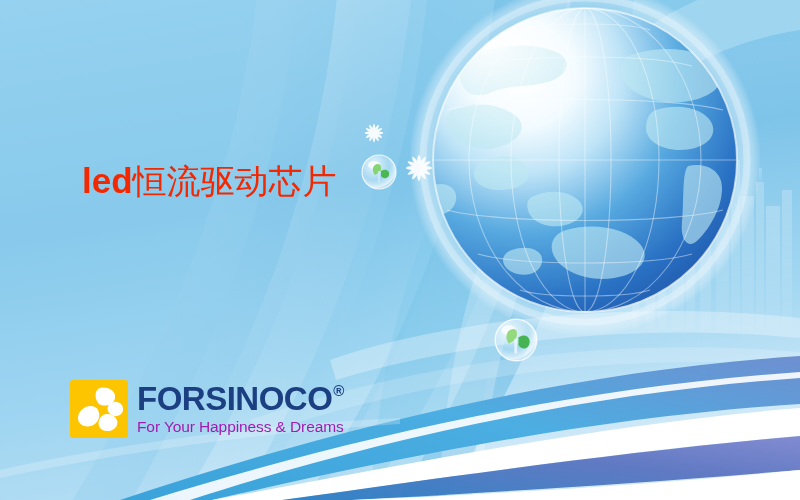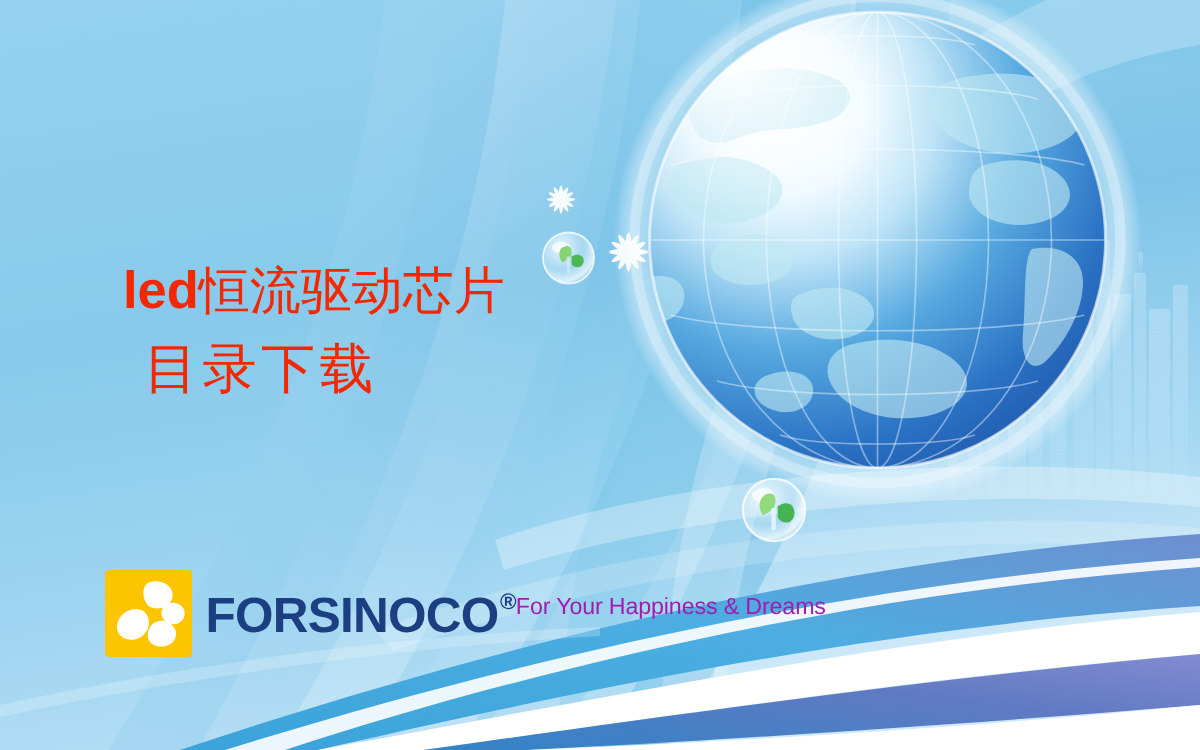--- a/index.html
+++ b/index.html
@@ -20,21 +20,21 @@
     left: 0; top: 0;
     width: 800px;
     height: 500px;
     display: block;
   }
 
   
   .headline {
     position: absolute;
     left: 82px;
-    top: 176px;
+    top: 163px;
     z-index: 30;
     line-height: 1.0;
     white-space: nowrap;
     pointer-events: none;
   }
   .headline-line1 {
     font-family: "DejaVu Sans", "Liberation Sans", sans-serif;
     font-size: 34px;
     font-weight: 400;
     color: #f42800;
@@ -69,21 +69,21 @@
     width: 58px;
     height: 58px;
     background: #fdc400;
     border-radius: 3px;
     position: relative;
     flex: 0 0 auto;
   }
   .logo-mark svg { display: block; }
   .logo-text {
     display: flex;
-    flex-direction: row;
+    flex-direction: column;
     justify-content: center;
   }
   .logo-wordmark {
     font-family: "Liberation Sans", sans-serif;
     font-weight: 700;
     font-size: 33px;
     line-height: 1.0;
     color: #1c3f82;
     letter-spacing: -0.5px;
     display: flex;
@@ -313,21 +313,20 @@
           <rect x="-1.4" y="-1" width="2.4" height="12" fill="#eaf7ff" opacity="0.85"></rect>
         </g>
       </g>
 
       <path d="M 0 470 C 120 444 260 424 400 418 L 400 424 C 262 432 122 452 0 478 Z" fill="#ffffff" opacity="0.22"></path>
     </g>
   </svg>
 
   <div class="headline">
     <div class="headline-line1"><span class="latin">led</span><span>恒流驱动芯片</span></div>
-    <div class="headline-line2">目录下载</div>
   </div>
 
   <div class="logo">
     <div class="logo-mark">
       <svg width="58" height="58" viewBox="0 0 58 58" aria-hidden="true">
         <g fill="#ffffff">
           <path d="M30 8 C38 6 46 11 45 18 C44 24 37 27 31 25 C25 23 23 10 30 8 Z"></path>
           <path d="M47 22 C53 23 55 30 51 34 C47 38 40 36 38 31 C36 26 41 21 47 22 Z"></path>
           <path d="M25 27 C30 30 31 38 26 43 C20 49 9 47 8 39 C7 31 17 23 25 27 Z"></path>
           <path d="M36 34 C43 33 49 39 47 45 C45 51 36 53 31 49 C26 45 29 35 36 34 Z"></path>

